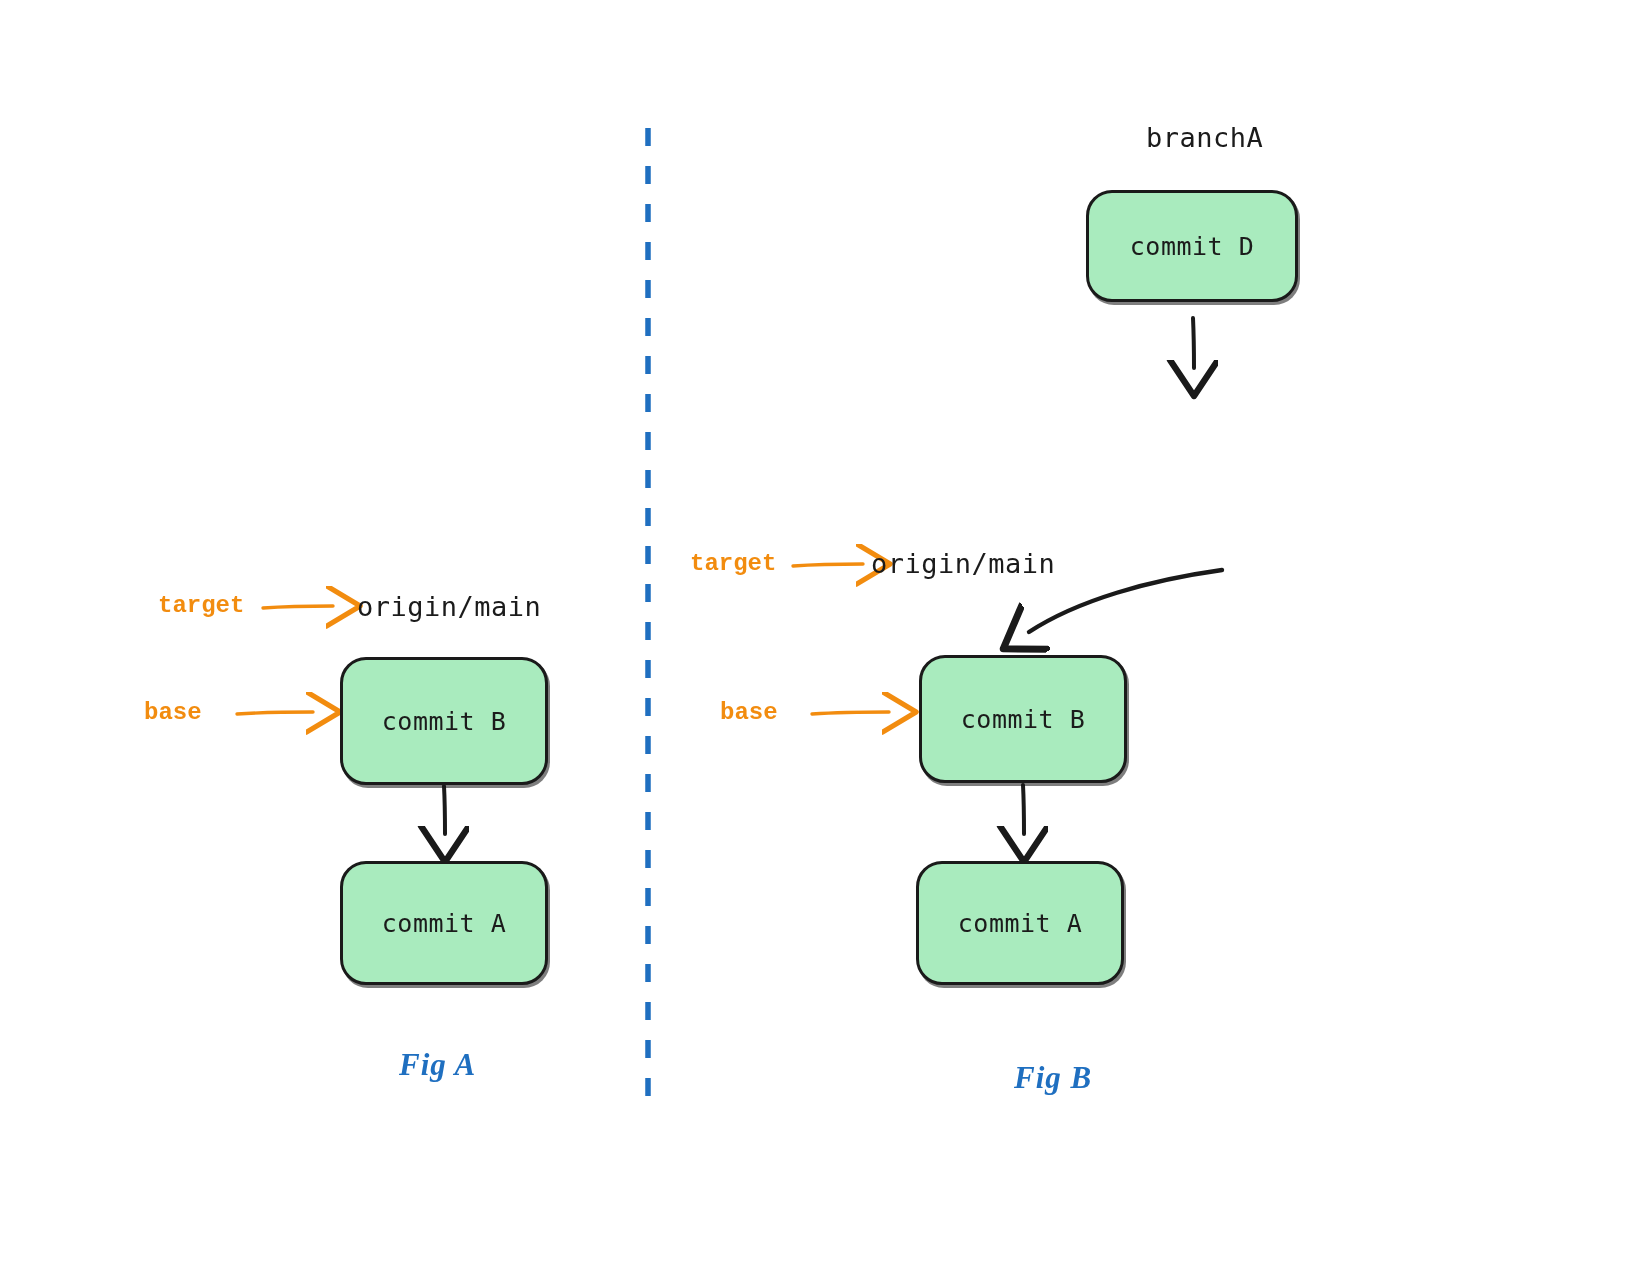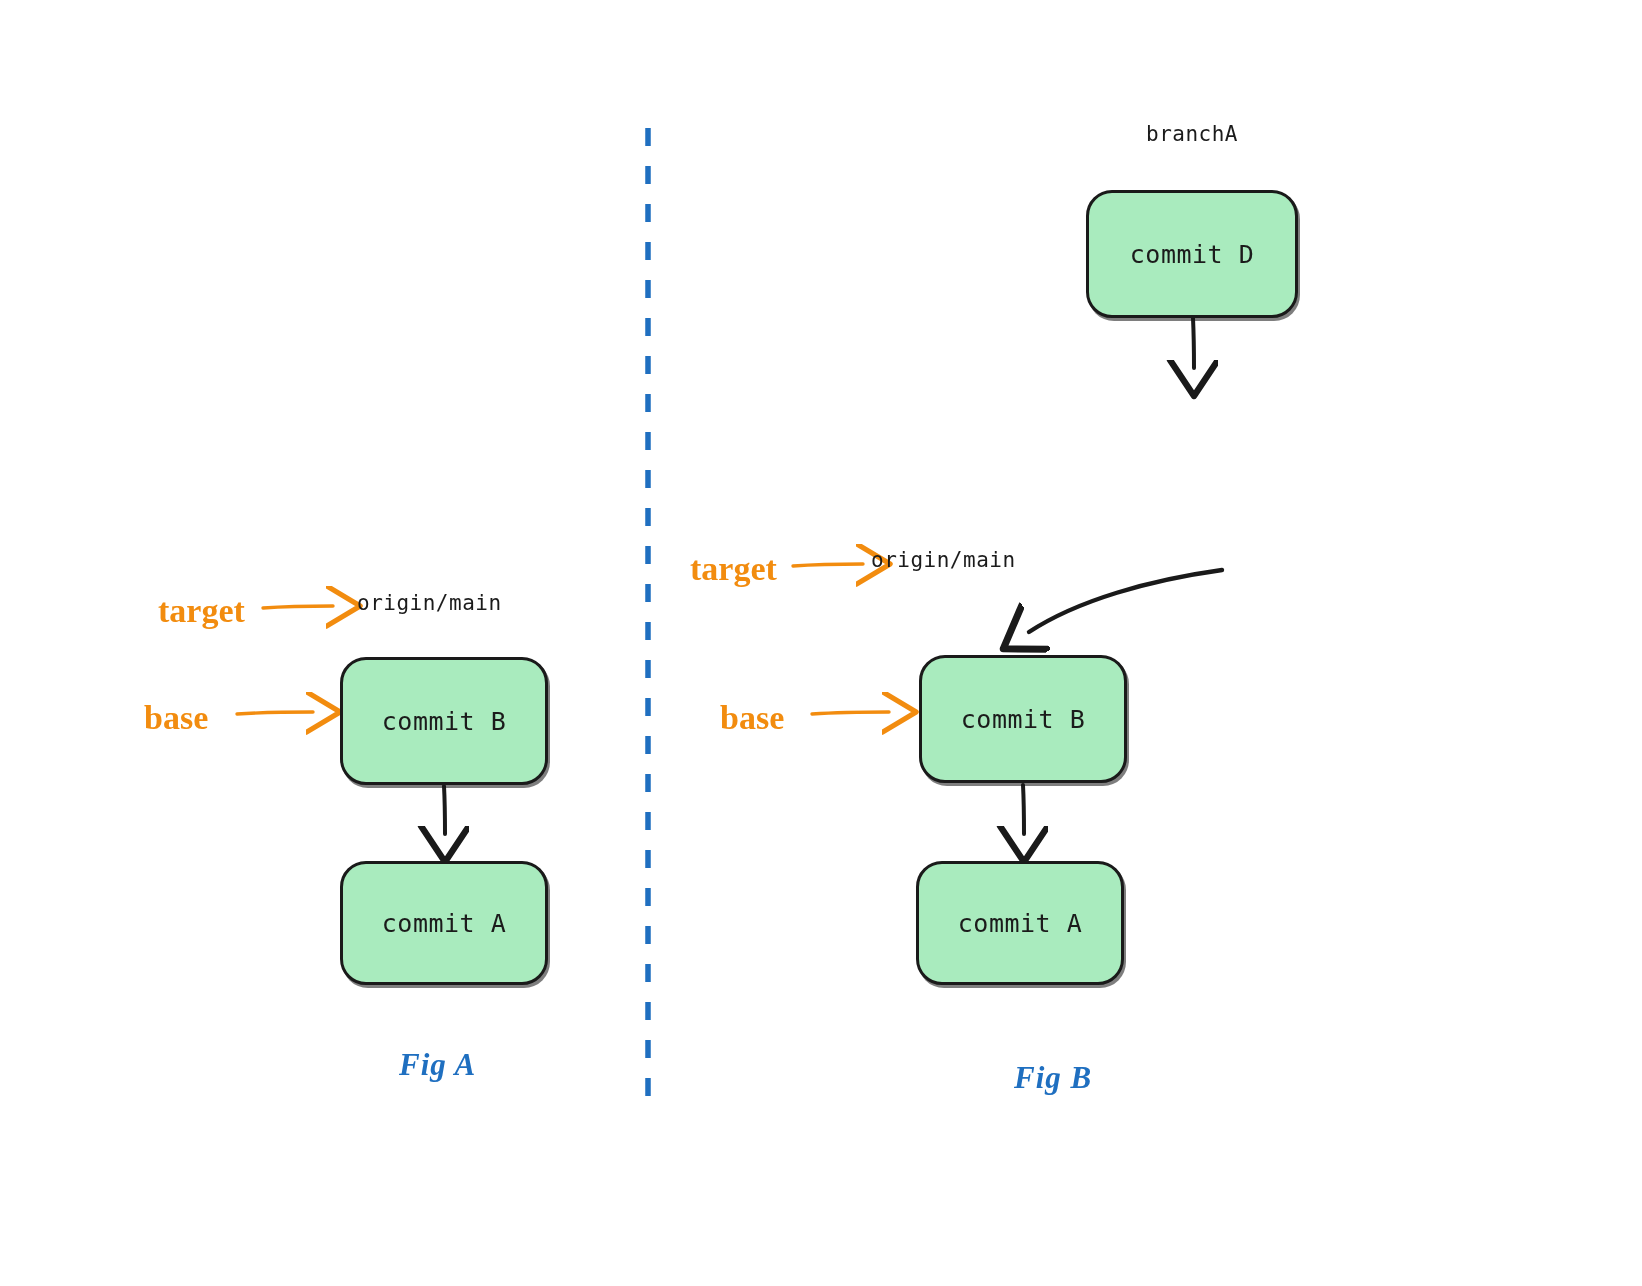--- a/index.html
+++ b/index.html
@@ -46,31 +46,31 @@
     font-size: 25px;
     color: #1b1b1b;
     letter-spacing: 0.5px;
     white-space: nowrap;
   }
 
   
   .ref-label {
     position: absolute;
     font-family: "DejaVu Sans Mono", monospace;
-    font-size: 21px;
+    font-size: 27px;
     color: #1b1b1b;
     white-space: nowrap;
     letter-spacing: 0.5px;
   }
 
   
   .annot-label {
     position: absolute;
-    font-family: Liberation Serif, serif;
-    font-size: 34px;
+    font-family: Liberation Mono, monospace;
+    font-size: 24px;
     font-weight: 700;
     color: #f28c0f;
     white-space: nowrap;
   }
 
   
   .fig-caption {
     position: absolute;
     font-family: Liberation Serif, serif;
     font-size: 31px;
@@ -144,21 +144,21 @@
     </div>
 
     <div class="commit-box" style="left:340px; top:861px; width:208px; height:124px;">
       <span class="commit-label">commit A</span>
     </div>
 
     <div class="fig-caption" style="left:399px; top:1047px;">Fig A</div>
 
     <div class="ref-label" style="left:1146px; top:122px;">branchA</div>
 
-    <div class="commit-box" style="left:1086px; top:190px; width:212px; height:128px;">
+    <div class="commit-box" style="left:1086px; top:190px; width:212px; height:112px;">
       <span class="commit-label">commit D</span>
     </div>
 
 
     <div class="annot-label" style="left:690px; top:550px;">target</div>
 
     <div class="ref-label" style="left:871px; top:548px;">origin/main</div>
 
     <div class="annot-label" style="left:720px; top:699px;">base</div>
 

